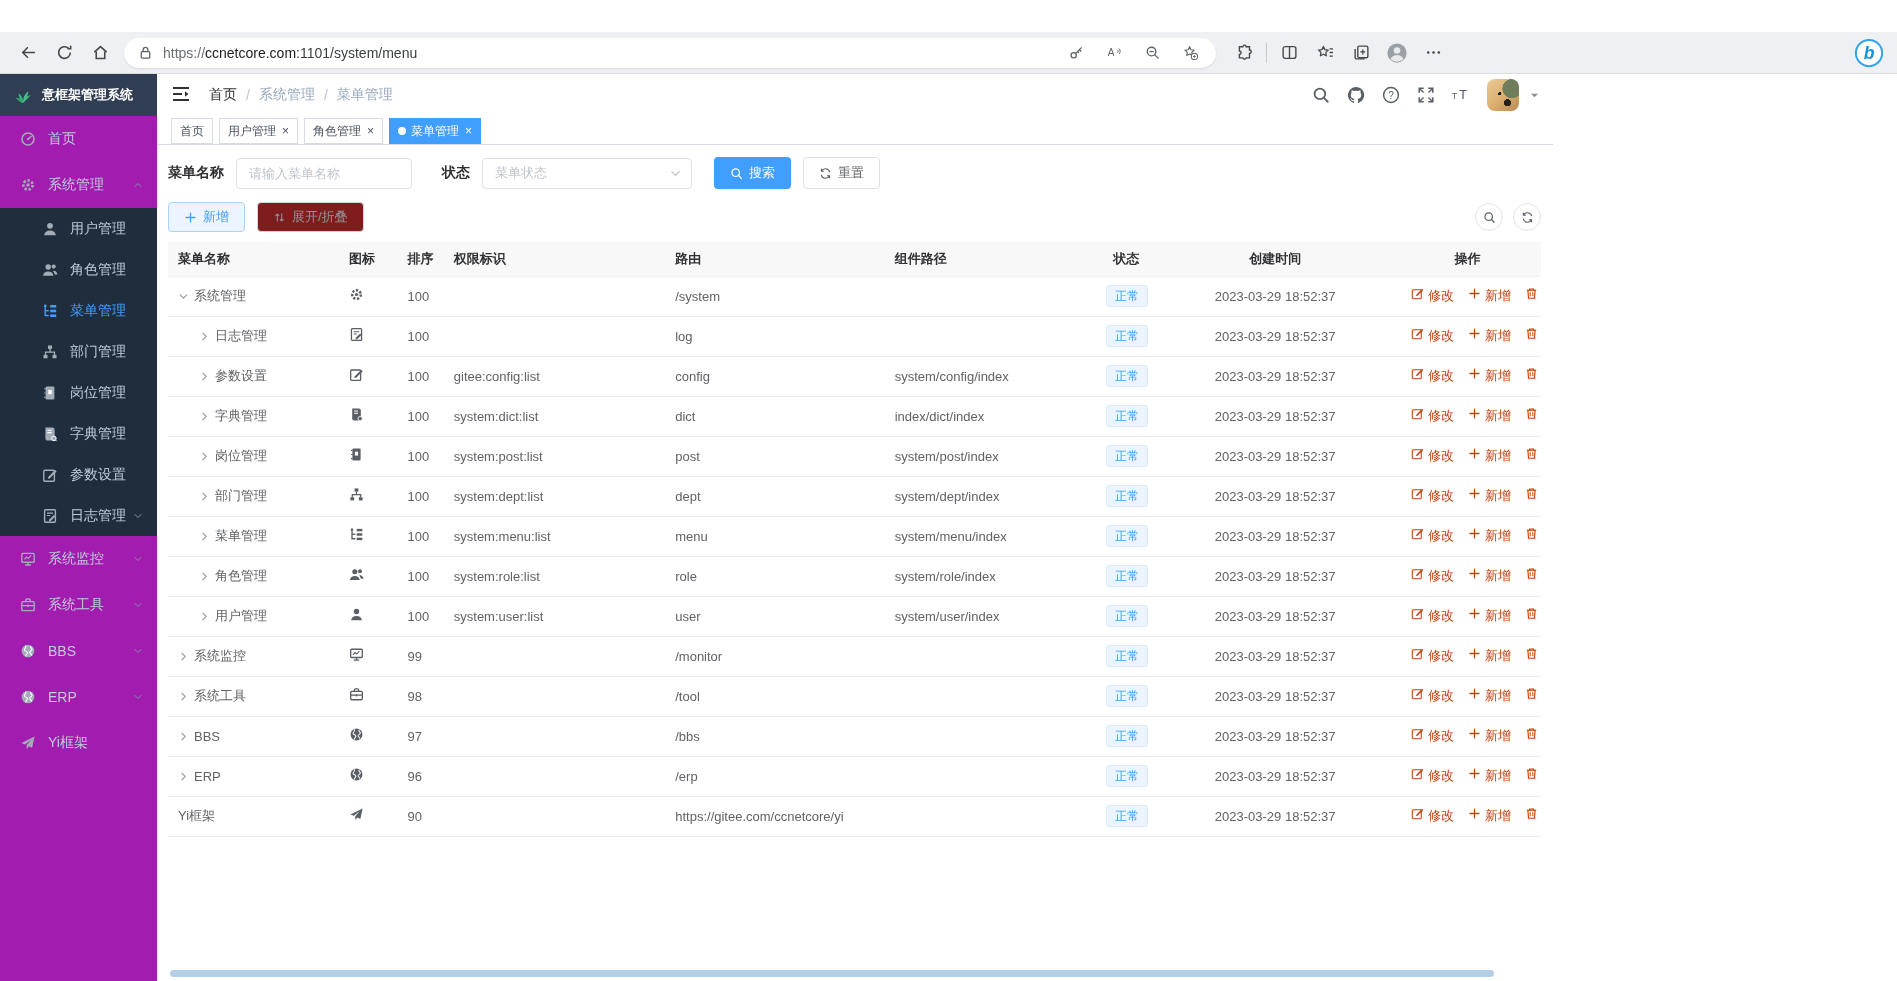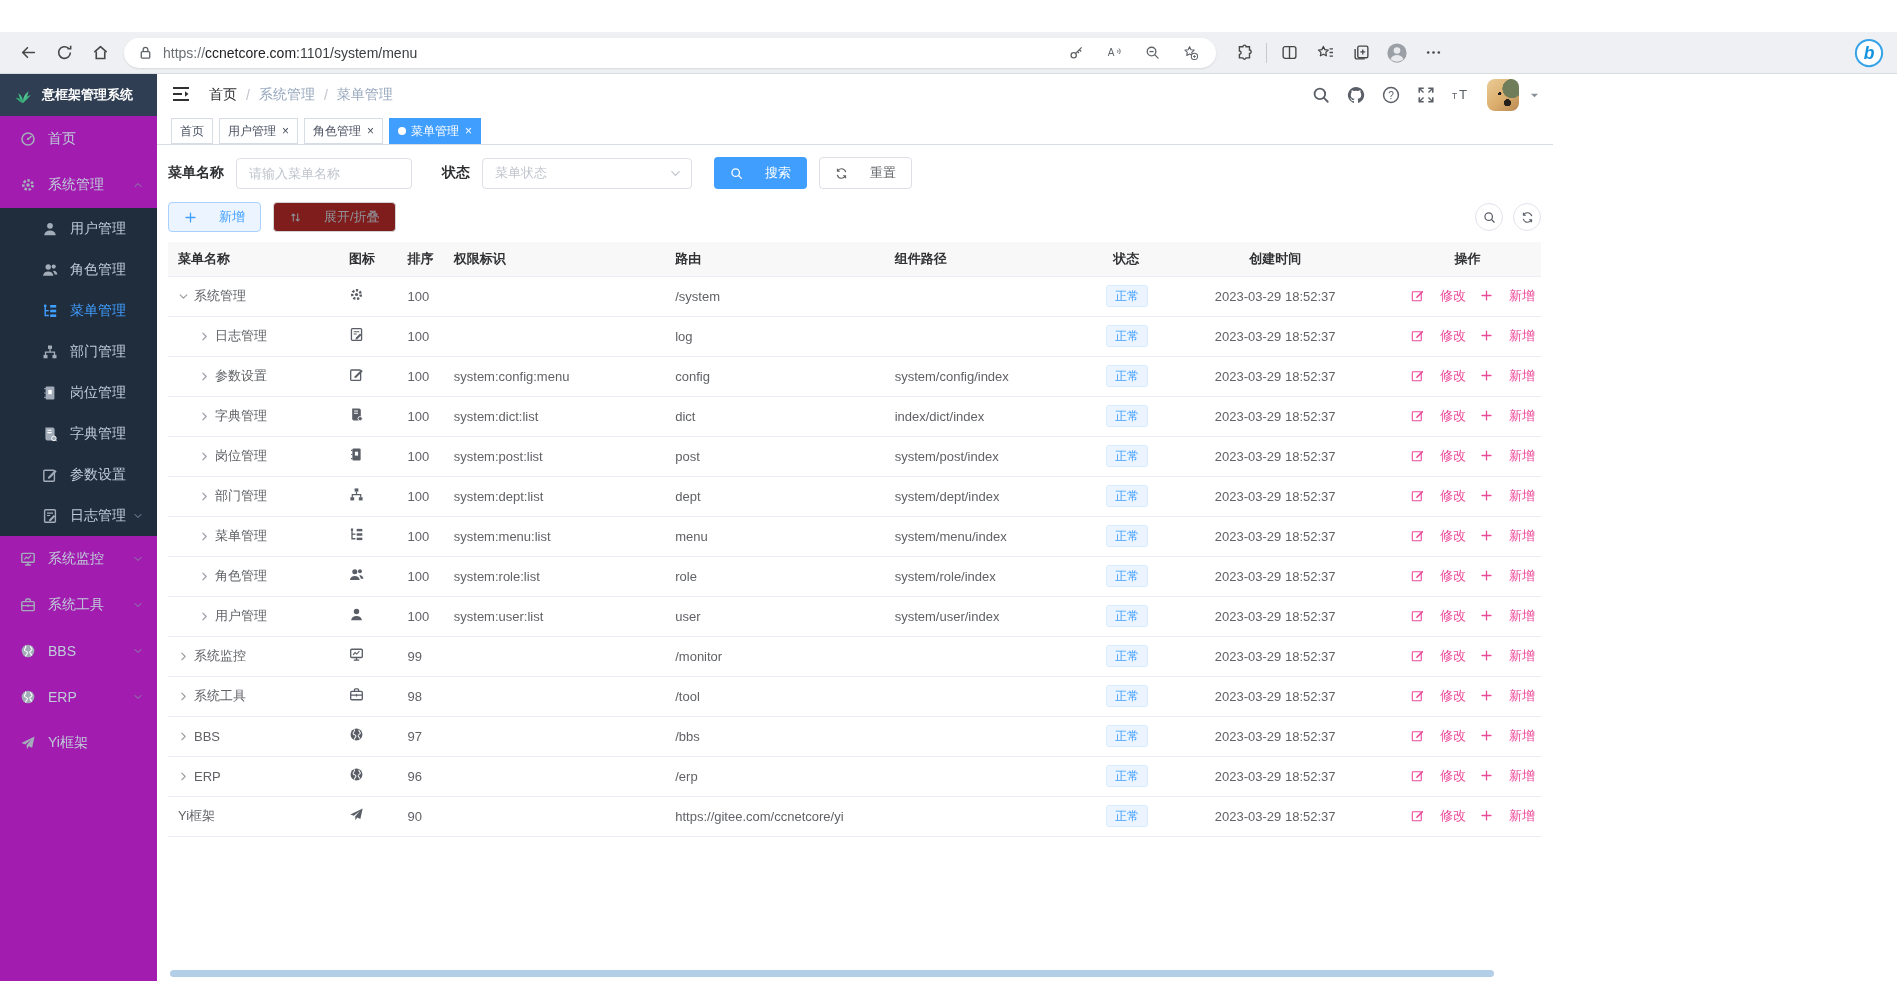--- a/index.html
+++ b/index.html
@@ -80,21 +80,21 @@
   .f-input { width:176px; height:31px; border:1px solid #dcdfe6; border-radius:4px;
     padding:0 12px; font-size:13px; color:#606266; outline:none;
     font-family:"Liberation Sans","DejaVu Sans",sans-serif; }
   .f-input::placeholder { color:#bfc4cd; }
   .f-select { width:210px; height:31px; border:1px solid #dcdfe6; border-radius:4px;
     padding:0 10px 0 12px; display:flex; align-items:center; justify-content:space-between;
     color:#bfc4cd; font-size:13px; cursor:pointer; }
   .f-select svg { width:11px; height:11px; color:#c0c4cc; }
   .sp1 { width:30px; }
   .btn { height:32px; border-radius:4px; border:1px solid transparent; font-size:13px;
-    display:inline-flex; align-items:center; gap:22px; padding:0 15px; cursor:pointer;
+    display:inline-flex; align-items:center; gap:6px; padding:0 15px; cursor:pointer;
     font-family:inherit; white-space:nowrap; }
   .btn svg { width:13px; height:13px; }
   .btn-primary { background:#409eff; color:#fff; margin-left:22px; }
   .btn-default { background:#fff; border-color:#dcdfe6; color:#606266; margin-left:12px; }
   .toolbar { display:flex; align-items:center; margin-top:13px; }
   .btn-plain-primary { background:#ecf5ff; border-color:#a8d1ff; color:#409eff; height:30px; }
   .btn-plain-info { background:#7f1d1d; border-color:#d3d4d6; color:#909399; height:30px; margin-left:12px; }
   .right-tools { margin-left:auto; display:flex; }
   .circle-btn { width:28px; height:28px; border-radius:50%; border:1px solid #e0e3e9;
     background:#fff; color:#5a5e66; display:flex; align-items:center; justify-content:center;
@@ -110,21 +110,21 @@
   th.c, td.c { text-align:center; }
   .name-cell { display:flex; align-items:center; }
   .tree-caret { width:16px; height:16px; display:inline-flex; align-items:center;
     color:#969aa2; cursor:pointer; flex:0 0 auto; }
   .tree-caret svg { width:11px; height:11px; }
   .lvl1 { padding-left:21px; }
   .cell-ico { display:inline-flex; color:#5a5e66; }
   .cell-ico svg { width:15px; height:15px; }
   .badge { display:inline-block; background:#ecf5ff; border:1px solid #d9ecff; color:#409eff;
     font-size:12px; height:22px; line-height:20px; padding:0 8px; border-radius:3px; }
-  .act { color:#ec4899; display:inline-flex; align-items:flex-end; gap:16px; cursor:pointer;
+  .act { color:#c2410c; display:inline-flex; align-items:flex-start; gap:4px; cursor:pointer;
     margin:0 7px; font-size:13px; white-space:nowrap; }
   .act svg { width:13px; height:13px; }
 
   
   .hscroll { position:absolute; left:166px; top:969px; width:1387px; height:9px; }
   .hscroll .thumb { position:absolute; left:4px; top:1px; width:1324px; height:7px;
     background:#b3cfe8; border-radius:4px; }
 </style>
 </head>
 <body>
@@ -687,21 +687,21 @@
                   <span>参数设置</span>
                 </div>
               </td>
     <td><span class="cell-ico">
                   <svg viewBox="0 0 16 16">
                     <rect x="1.8" y="3.2" width="10.6" height="11" rx="1" fill="none" stroke="currentColor" stroke-width="1.4"></rect>
                     <path d="M6.2 9.9l6.9-6.9 1.5 1.5-6.9 6.9-1.9.4z" fill="currentColor"></path>
                   </svg>
                 </span></td>
     <td>100</td>
-    <td>system:config:menu</td>
+    <td>gitee:config:list</td>
     <td>config</td>
     <td>system/config/index</td>
     <td class="c"><span class="badge">正常</span></td>
     <td class="c">2023-03-29 18:52:37</td>
     <td class="c"><span class="act">
        <span class=""><svg viewBox="0 0 16 16">
                       <rect x="1.6" y="3.4" width="11" height="11" rx="1" fill="none" stroke="currentColor" stroke-width="1.3"></rect>
                       <path d="M6.6 9.4l7.2-7.2 1.4 1.4-7.2 7.2-1.8.4z" fill="currentColor"></path>
                     </svg></span>
                   <span>修改</span>

